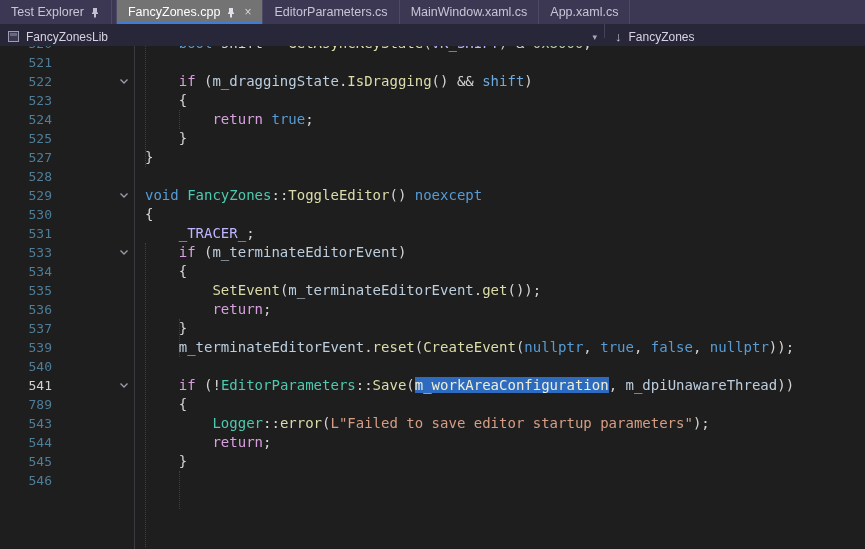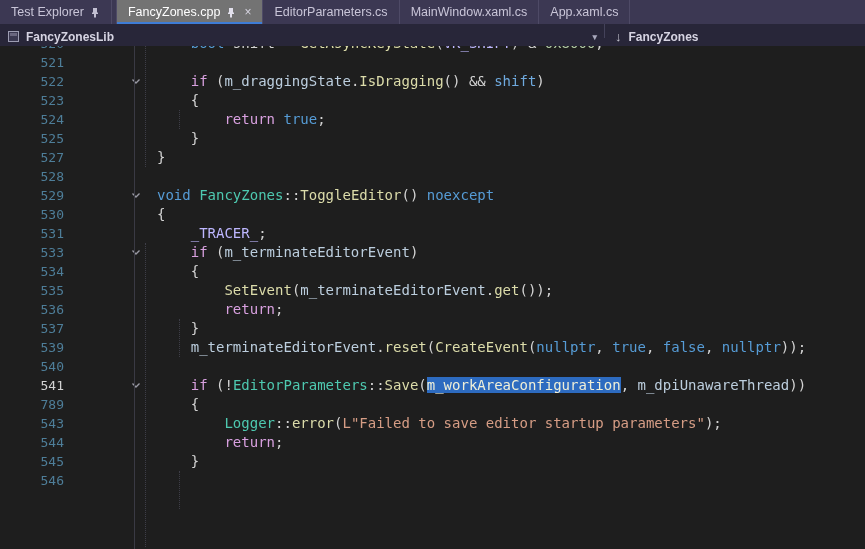--- a/index.html
+++ b/index.html
@@ -14,35 +14,35 @@
          font-size:12.5px; color:#C9C5D8; border-right:1px solid #4E4A66;
          white-space:nowrap; cursor:default; }
   .tab.active { background:#737373; color:#FFFFFF; box-shadow:inset 0 -2px 0 #3E7CD6; }
   .tab .close { font-size:12px; line-height:1; color:#D6D4E0; margin-left:2px; }
   .tab .pin { display:flex; align-items:center; }
   .tabgap { width:5px; border-right:1px solid #4E4A66; }
 
   
   .navbar { position:absolute; top:24px; left:0; right:0; height:26px;
             background:#282639; border-bottom:1px solid #333140;
-            display:flex; font-size:12px; color:#D6D4E2;font-weight:bold; }
+            display:flex; font-size:12px; color:#D6D4E2; }
   .nav-left { display:flex; align-items:center; gap:7px; padding-left:8px; width:604px; height:100%; }
   .ddchev { margin-left:auto; margin-right:7px; color:#A8A8BC; font-size:9px; }
   .nav-sep { width:1px; height:14px; background:#44425A; }
   .nav-right { display:flex; align-items:center; gap:7px; padding-left:10px; height:100%; }
   .downarrow { font-size:13px; color:#C8C8D2; }
   .proj-icon { width:11px; height:11px; border:1px solid #9D9DB2; background:#3A3850;
                display:inline-block; position:relative; }
   .proj-icon:after { content:""; position:absolute; left:1px; right:1px; top:1px; height:3px;
                      background:#6A677F; }
 
   
   .editor { position:absolute; top:46px; left:0; right:0; bottom:0;
             background:#1E1E1E; overflow:hidden; }
-  #code-rows { position:absolute; top:-12px; left:16px; right:0; }
+  #code-rows { position:absolute; top:-12px; left:4px; right:0; }
   .row  { display:flex; height:19px; line-height:19px;
           font-family:"DejaVu Sans Mono", monospace; font-size:14px; }
   .ln   { width:48px; flex:none; text-align:right; color:#4E7E99; font-size:13px; }
   .ln.active { color:#D2D2D2; }
   .mid  { width:58px; flex:none; }
   .fold { width:28px; flex:none; display:flex; align-items:center; justify-content:center; }
   .code { white-space:pre; padding-left:7px; color:#D4D4D4; }
   .gutter-border { position:absolute; top:0; bottom:0; left:134px; width:1px; background:#3A3A44; }
   .guide { position:absolute; width:0; border-left:1px dotted #3E3E48; }
 </style>

